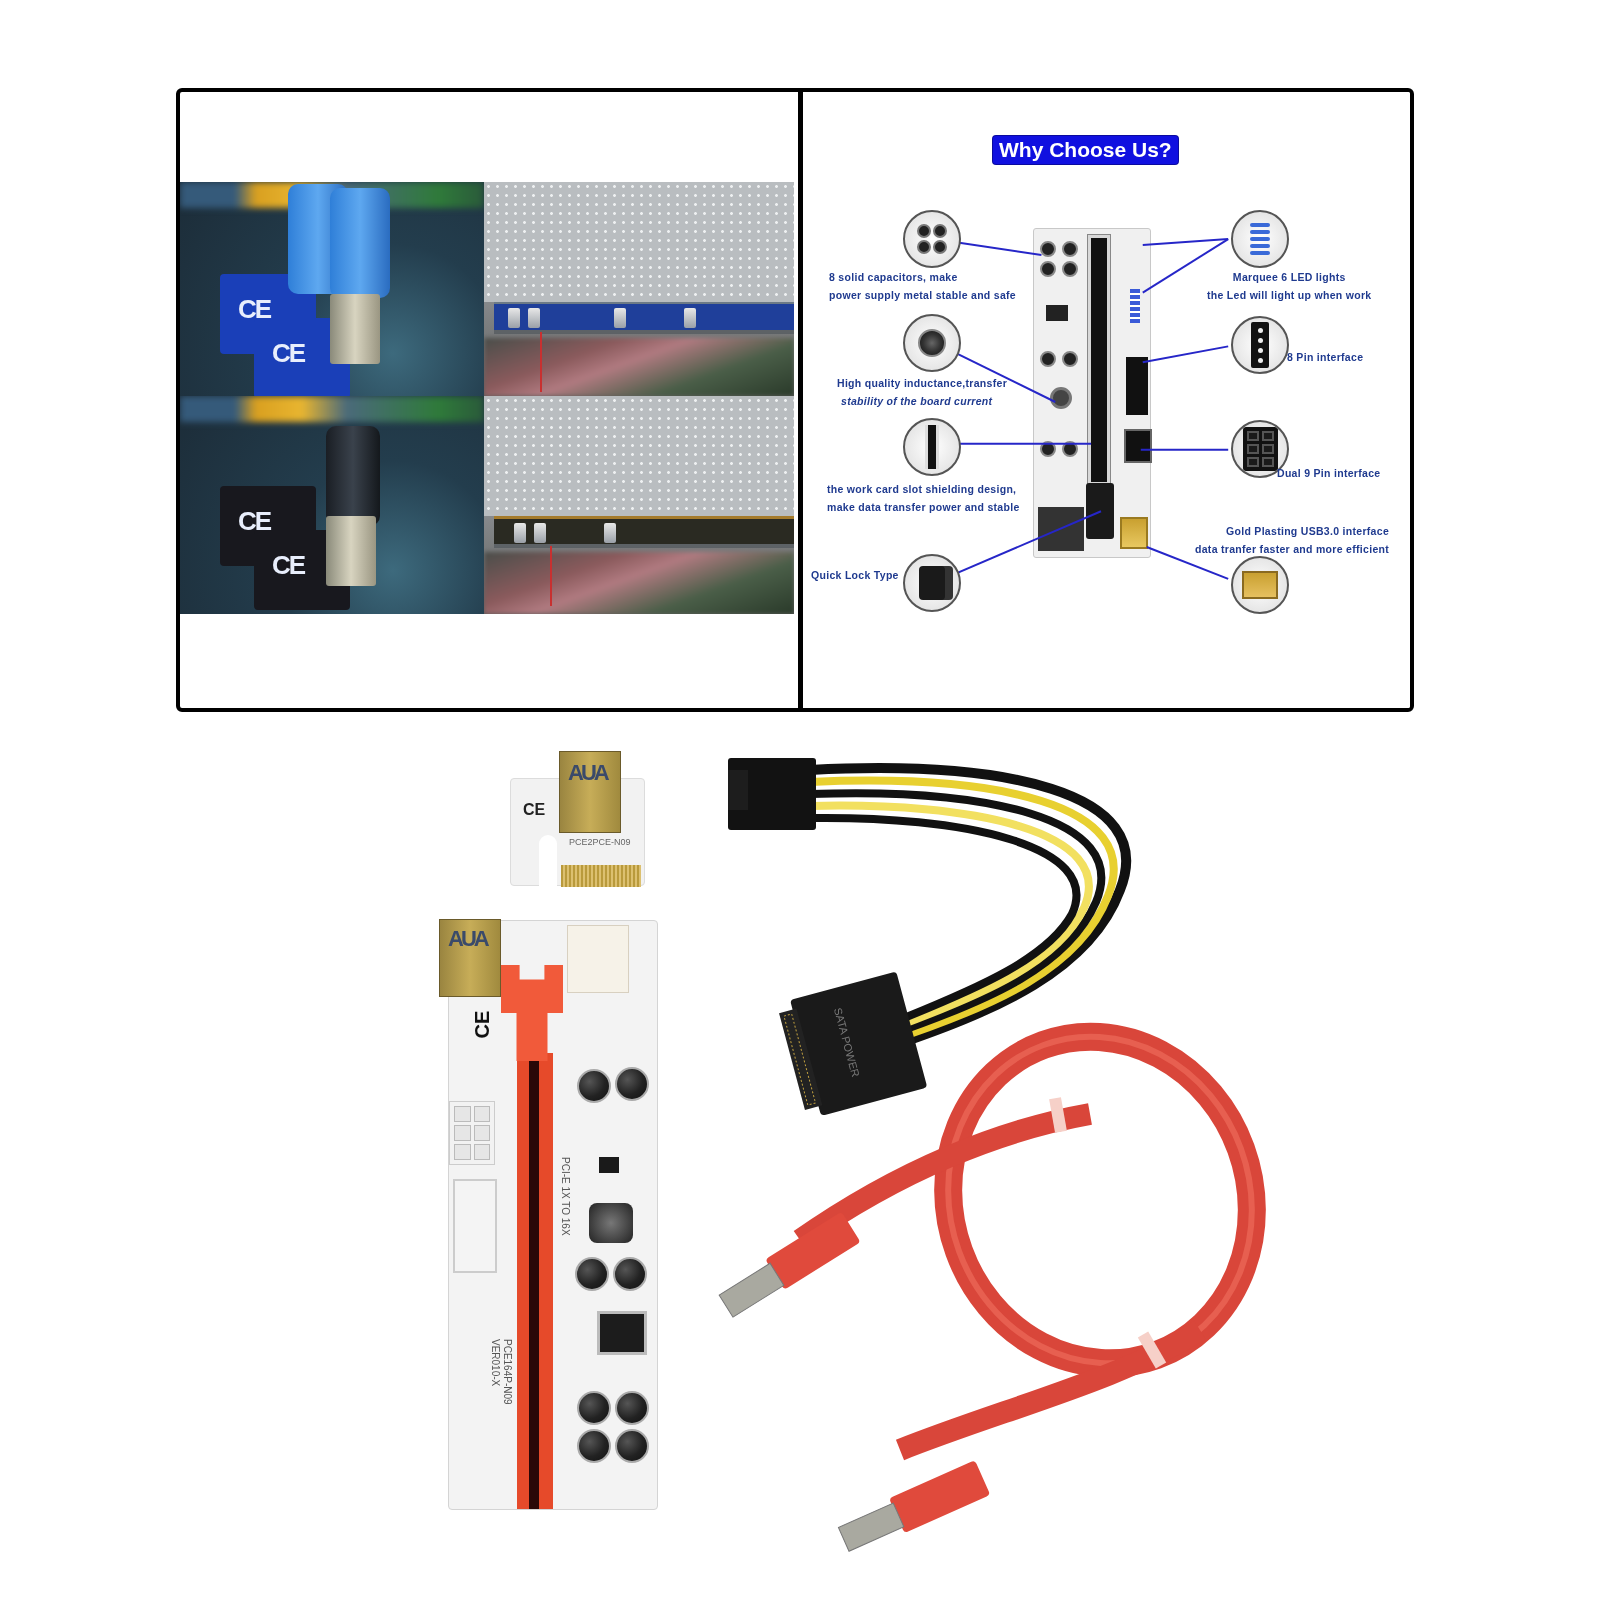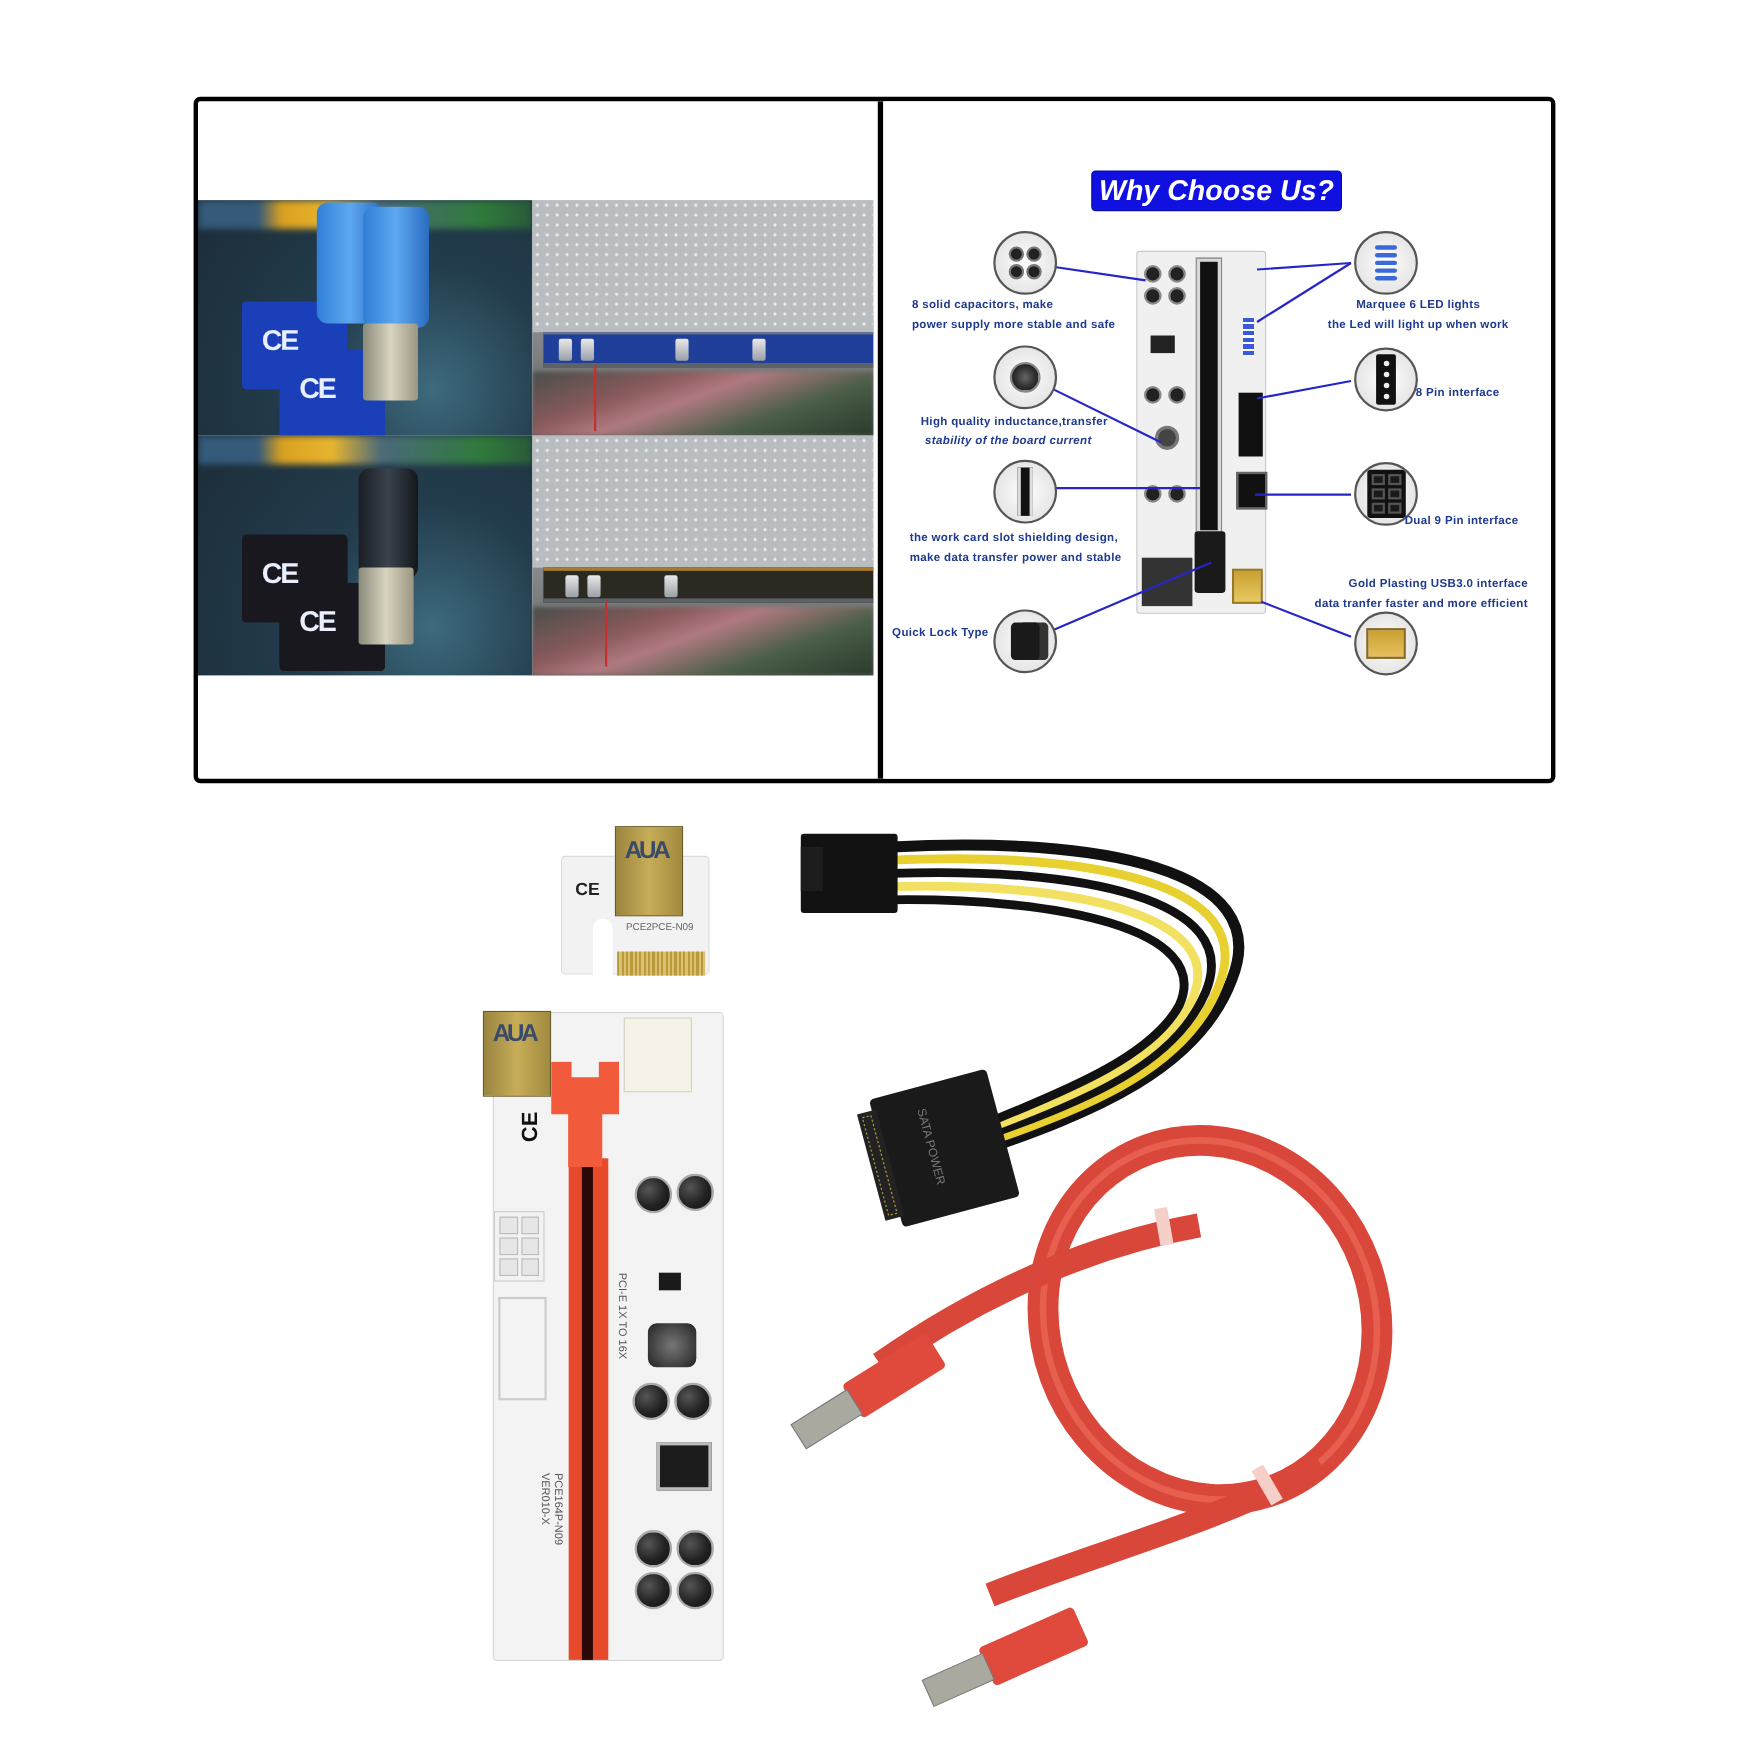--- a/index.html
+++ b/index.html
@@ -35,24 +35,23 @@
     .riser-card.blue { background: #1a3fb8; }
     .riser-card.black { background: #18181e; }
     .ce { position: absolute; left: 18px; top: 20px; color: #e8eefc; font-size: 26px; font-weight: bold; letter-spacing: -2px; }
     .usb-gold { position: absolute; width: 50px; height: 70px; background: linear-gradient(90deg,#8a8a7a,#d8d4c0,#9a9682); border-radius: 3px; }
     .usb-plug-blue { position: absolute; width: 60px; height: 110px; background: linear-gradient(90deg,#2f7fd8,#5ea8f0,#2a6cc0); border-radius: 10px; }
     .usb-plug-black { position: absolute; width: 54px; height: 100px; background: linear-gradient(90deg,#1a1e24,#3a424c,#14181c); border-radius: 10px; }
 
     
     .infographic { position: absolute; left: 623px; top: 0; right: 0; bottom: 0; background: #fff; }
     .why-title {
-      position: absolute; left: 190px; top: 64px; padding: 2px 6px;
-      background: #1010e0; color: #fff; font-weight: bold; font-size: 26px; border-radius: 3px;
+      position: absolute; left: 190px; top: 44px; padding: 2px 6px;
+      background: #1010e0; color: #fff; font-weight: bold; font-size: 21px; border-radius: 3px;
       box-shadow: 0 0 0 1px #0a0aa0;
-      font-style: italic;
     }
     .callout-text { position: absolute; color: #1f3a8f; font-size: 10.5px; font-weight: bold; line-height: 18px; white-space: nowrap; letter-spacing: 0.3px; }
     .bubble {
       position: absolute; width: 58px; height: 58px; border-radius: 50%;
       border: 2px solid #555; background: radial-gradient(circle, #ffffff 0, #e6e6e6 70%, #bdbdbd 100%);
       overflow: hidden; display: flex; align-items: center; justify-content: center;
     }
     .bubble .cap4 { display: grid; grid-template-columns: 14px 14px; gap: 2px; }
     .bubble .cap4 span { width: 14px; height: 14px; border-radius: 50%; background: #222; border: 2px solid #777; }
     .bubble .inductor { width: 28px; height: 28px; border-radius: 50%; background: radial-gradient(circle, #666 0, #333 50%, #111 100%); border: 2px solid #888; }
@@ -209,21 +208,21 @@
     <div class="bubble" style="left:100px;top:118px;">
         <div class="cap4">
           <span></span>
           <span></span>
           <span></span>
           <span></span>
         </div>
       </div>
     <div class="callout-text" style="left:26px;top:176px;">
       <div>8 solid capacitors, make</div>
-      <div>power supply more  stable and safe</div>
+      <div>power supply metal  stable and safe</div>
     </div>
 
     <div class="bubble" style="left:100px;top:222px;">
         <div class="inductor"></div>
       </div>
     <div class="callout-text" style="left:34px;top:282px;">
       <div>High quality inductance,transfer</div>
       <div style="padding-left:4px;font-style:italic;">stability of the board current</div>
     </div>
 

